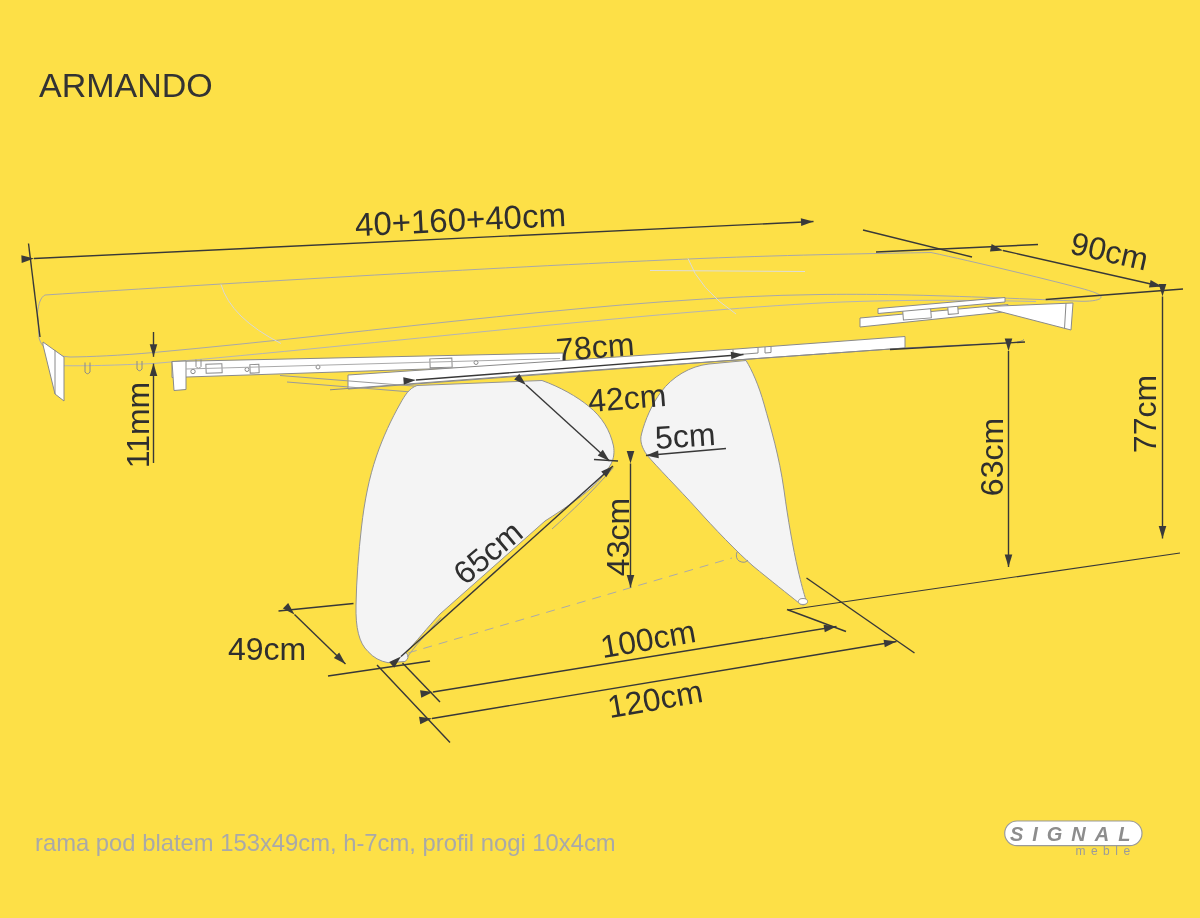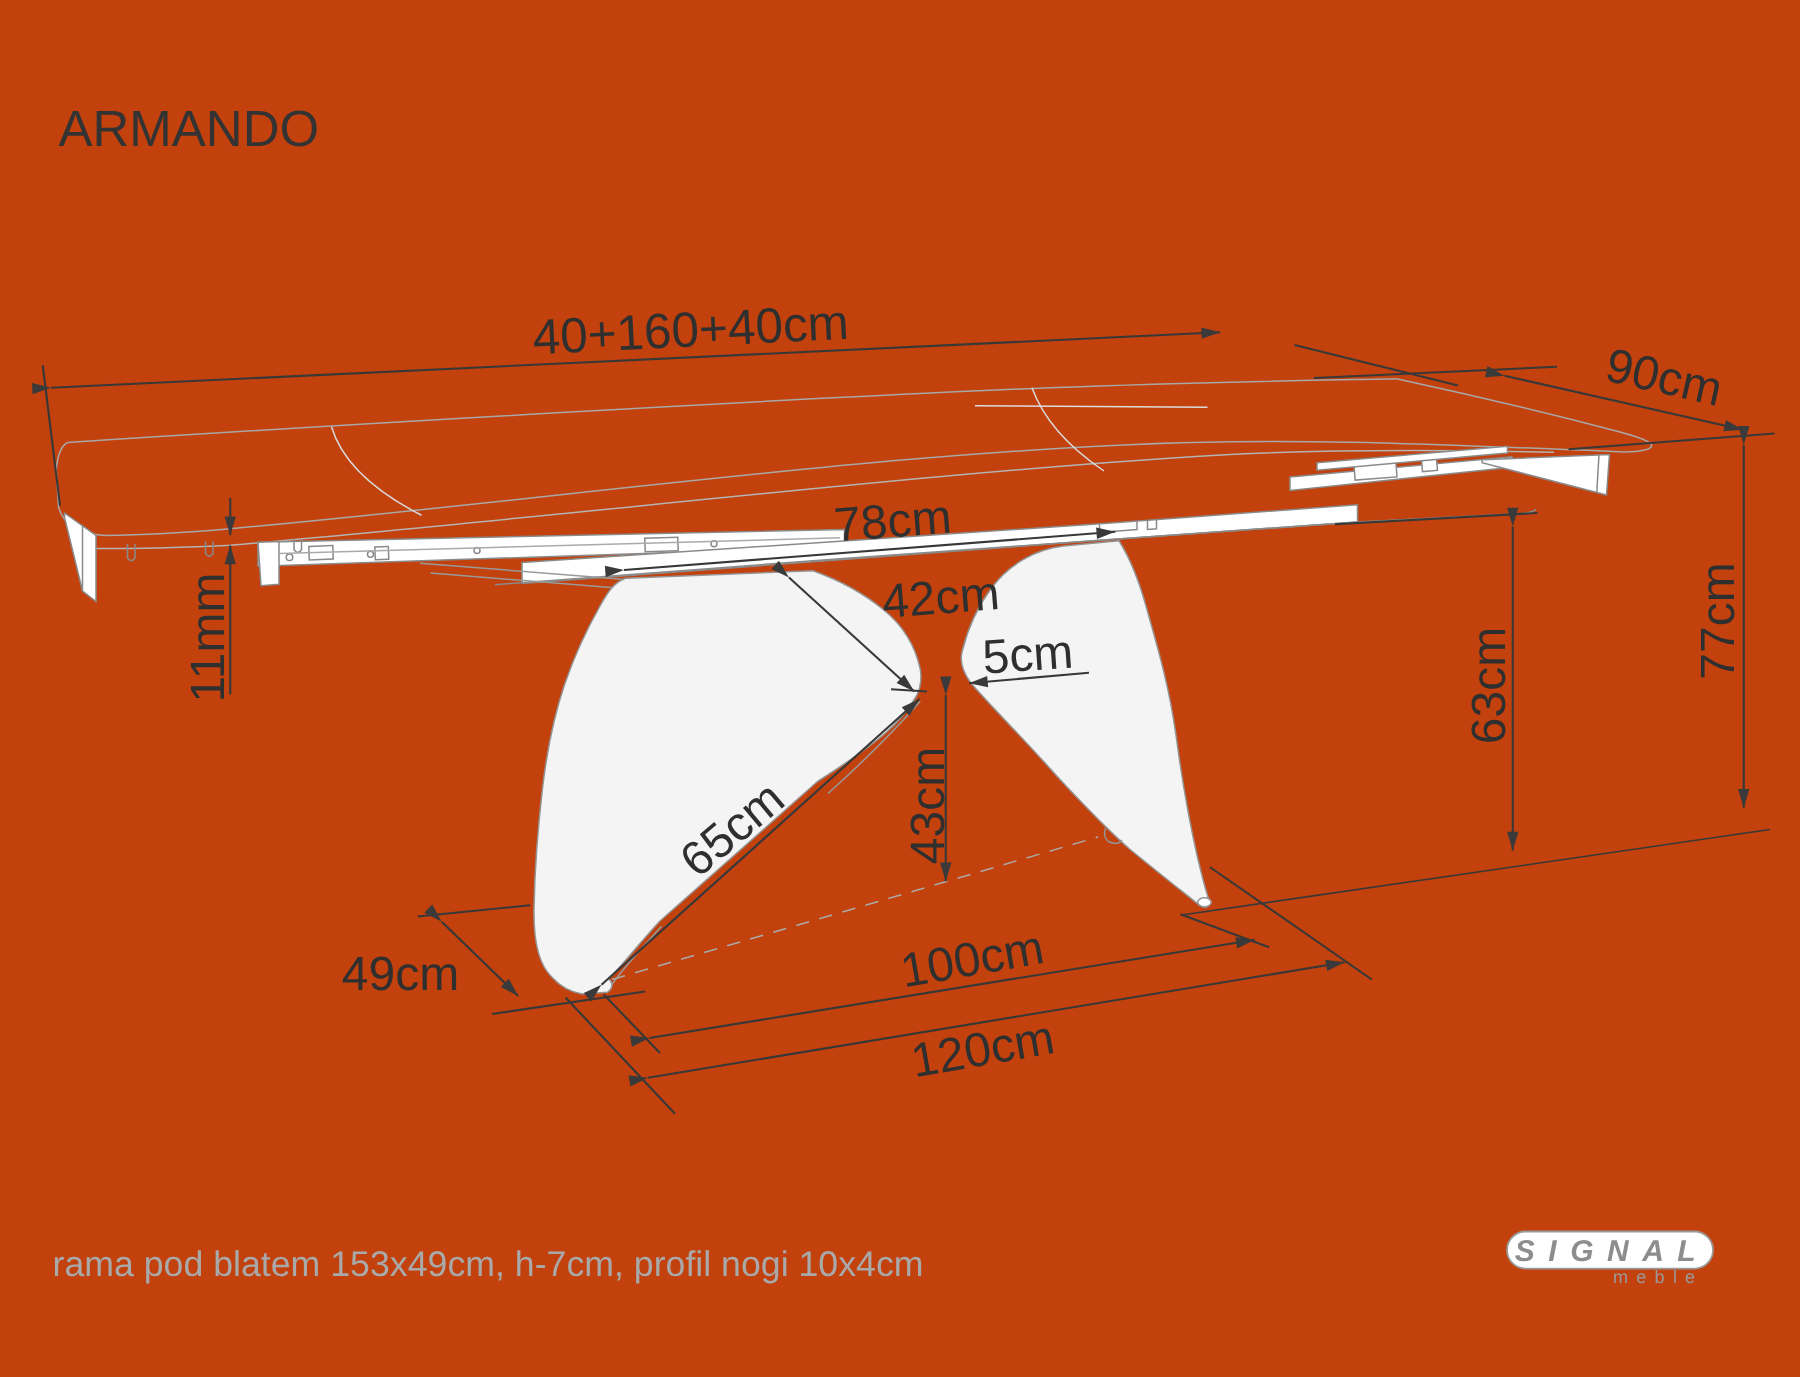--- a/index.html
+++ b/index.html
@@ -1,16 +1,16 @@
 <!DOCTYPE html>
 <html><head>
 <meta charset="utf-8">
 <style>
   html,body{margin:0;padding:0;background:#ffffff;}
-  .page{position:relative;width:1200px;height:918px;background:#c2410c;overflow:hidden;
+  .page{position:relative;width:1200px;height:918px;background:#fde047;overflow:hidden;
         font-family:"Liberation Sans", sans-serif;}
   svg{position:absolute;left:0;top:0;}
   text{font-family:"Liberation Sans", sans-serif;}
 </style>
 </head>
 <body>
 <div class="page">
 <svg width="1200" height="918" viewBox="0 0 1200 918">
   <defs>
     <marker id="ah" markerWidth="14" markerHeight="10" refX="13" refY="5" orient="auto" markerUnits="userSpaceOnUse">

